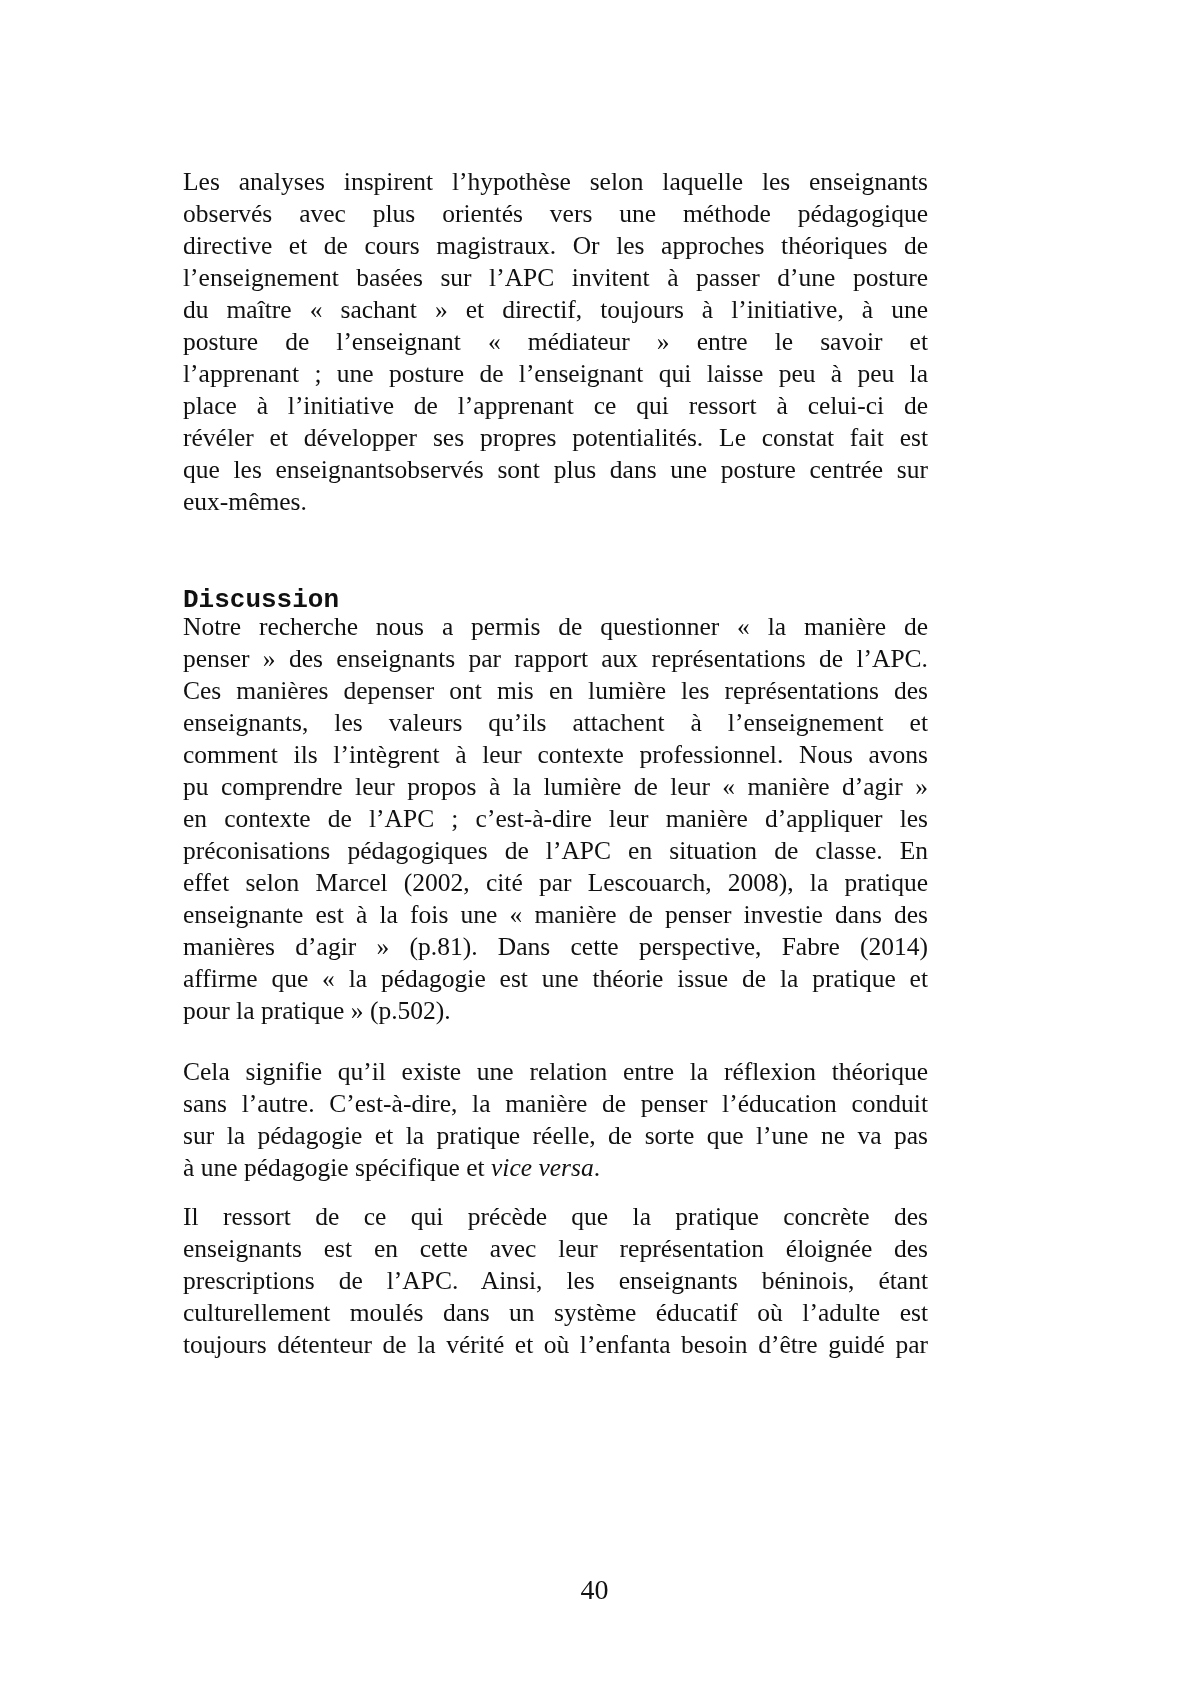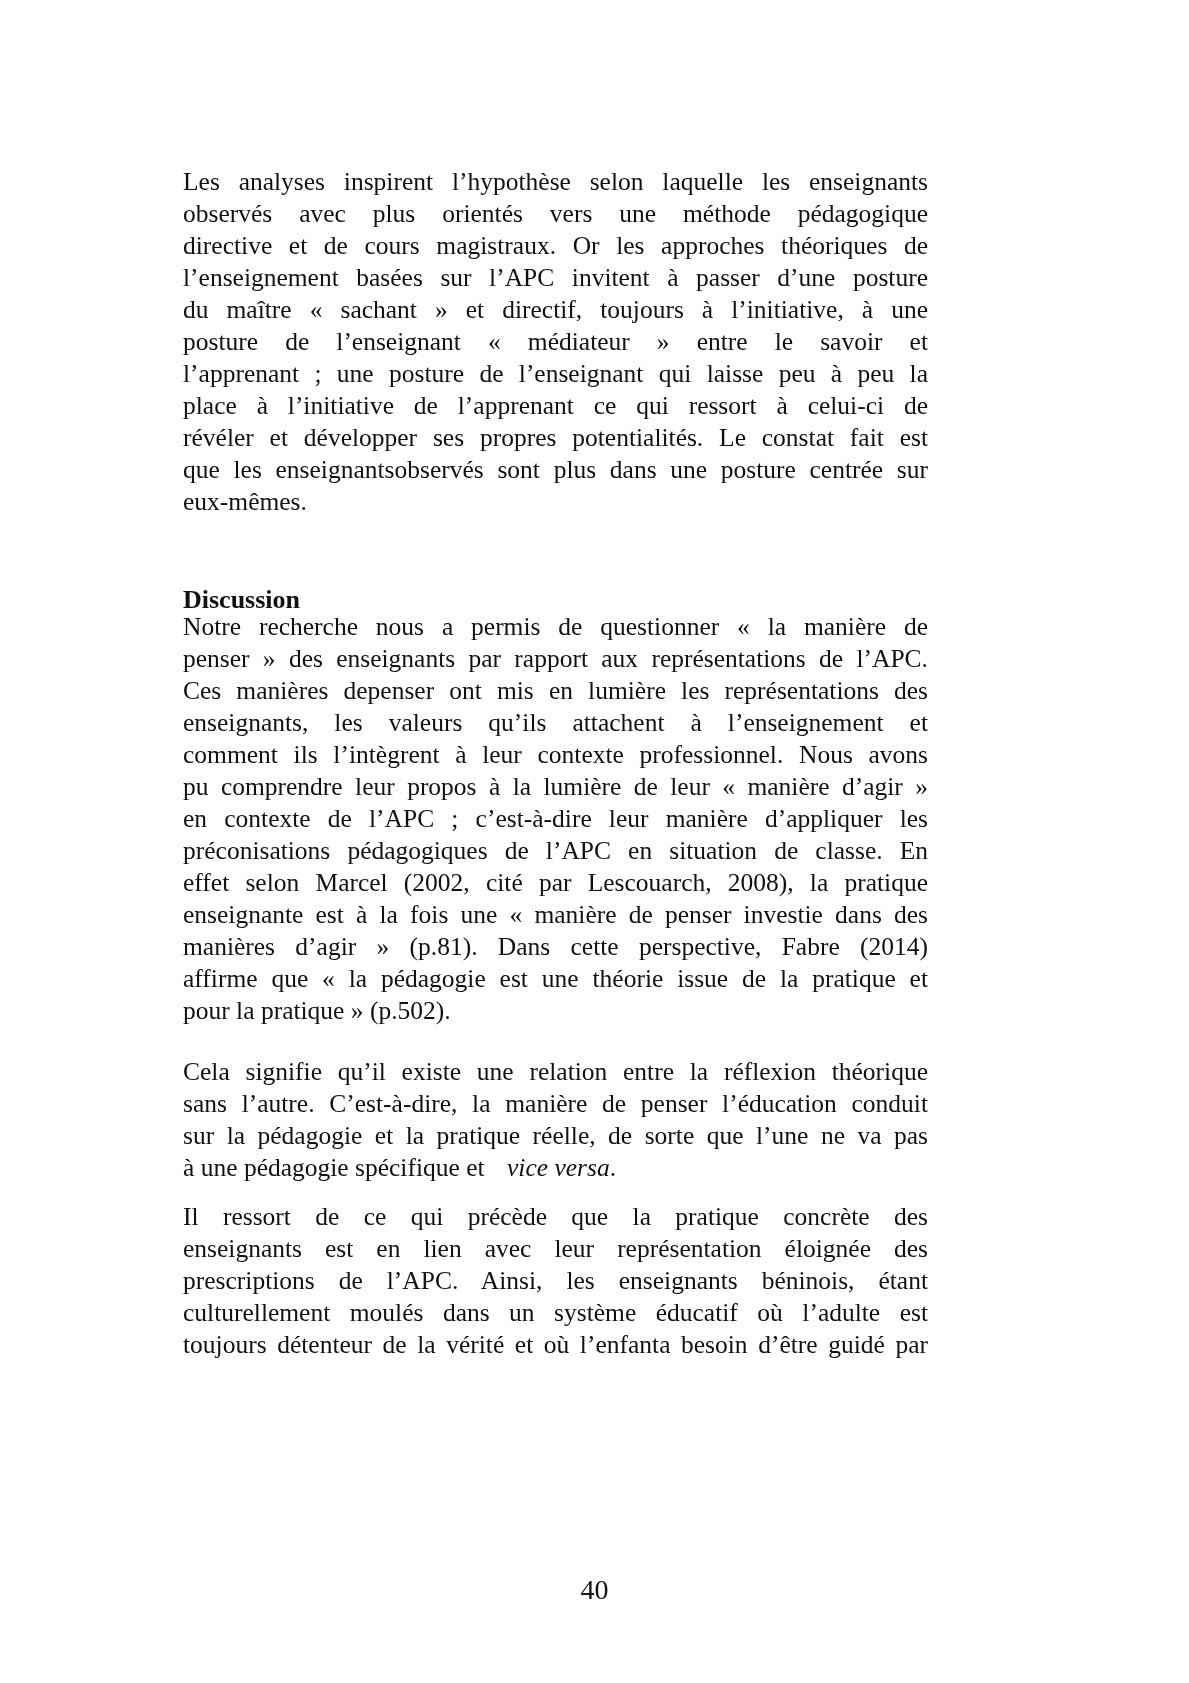--- a/index.html
+++ b/index.html
@@ -9,28 +9,28 @@
     position: absolute; left: 183px; width: 745px;
     font-family: "Liberation Serif", serif; font-size: 25.5px; color: #111;
   }
   .line {
     display: block; height: 32px; line-height: 32px; white-space: nowrap;
     text-align: justify; text-align-last: justify;
   }
   .line.last { text-align: center; text-align-last: left; }
   .heading {
     position: absolute; left: 183px; top: 584px;
-    font-family: Liberation Serif, serif; font-weight: bold; font-size: 26px; color: #111;
+    font-family: Liberation Mono, monospace; font-weight: bold; font-size: 26px; color: #111;
     line-height: 32px;
   }
   .pagenum {
     position: absolute; left: 0; width: 1189px; top: 1574px; text-align: center;
     font-family: "Liberation Serif", serif; font-size: 28px; color: #111;
   }
-  em { font-style: italic; margin-left: 16px; }
+  em { font-style: italic; }
 </style>
 </head>
 <body>
 
 <div class="page">
 
   <div class="text" style="top:166px;">
     <span class="line">Les analyses inspirent l’hypothèse selon laquelle les enseignants</span>
     <span class="line">observés avec plus orientés vers une méthode pédagogique</span>
     <span class="line">directive et de cours magistraux. Or les approches théoriques de</span>
@@ -64,20 +64,20 @@
 
   <div class="text" style="top:1056px;">
     <span class="line">Cela signifie qu’il existe une relation entre la réflexion théorique</span>
     <span class="line">sans l’autre. C’est-à-dire, la manière de penser l’éducation conduit</span>
     <span class="line">sur la pédagogie et la pratique réelle, de sorte que l’une ne va pas</span>
     <span class="line last"><span>à une pédagogie spécifique et </span><em>vice versa</em><span>.</span></span>
   </div>
 
   <div class="text" style="top:1201px;">
     <span class="line">Il ressort de ce qui précède que la pratique concrète des</span>
-    <span class="line">enseignants est en lien avec leur représentation éloignée des</span>
+    <span class="line">enseignants est en cette avec leur représentation éloignée des</span>
     <span class="line">prescriptions de l’APC. Ainsi, les enseignants béninois, étant</span>
     <span class="line">culturellement moulés dans un système éducatif où l’adulte est</span>
     <span class="line">toujours détenteur de la vérité et où l’enfanta besoin d’être guidé par</span>
   </div>
 
   <div class="pagenum">40</div>
 </div>
 
 </body></html>

